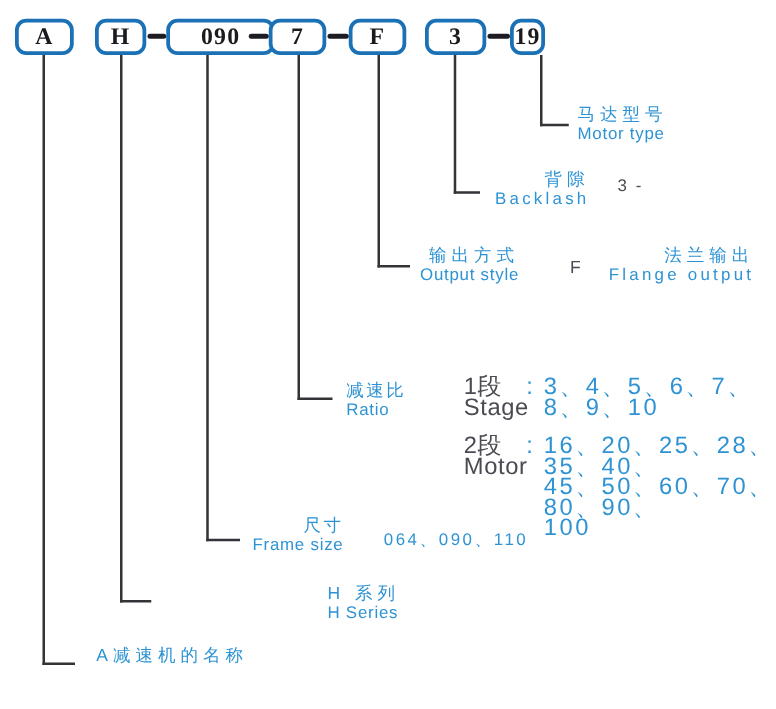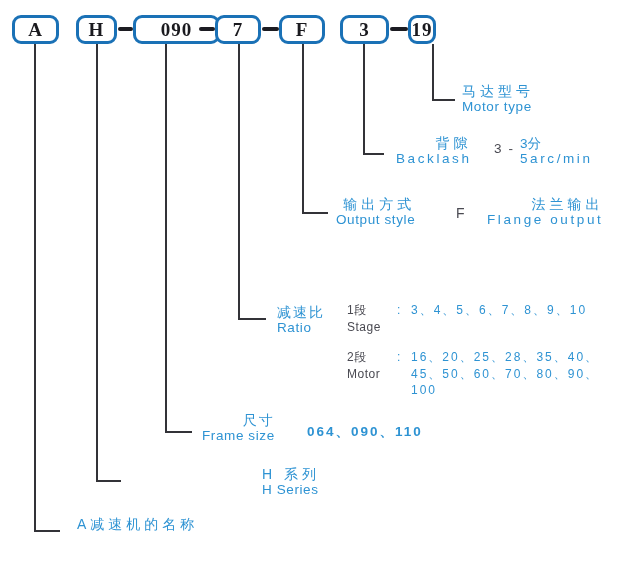--- a/index.html
+++ b/index.html
@@ -22,25 +22,25 @@
     color:var(--box-text);letter-spacing:1px;
   }
   .sep{position:absolute;top:27px;height:4px;background:#1c1c22;border-radius:2px;}
   .vline{position:absolute;width:2px;background:var(--line);}
   .hline{position:absolute;height:2px;background:var(--line);}
   .lbl{position:absolute;color:var(--blue);line-height:16px;}
   .lbl .zh{display:block;font-size:14px;letter-spacing:4px;white-space:nowrap;text-align:right;}
   .lbl .en{display:block;font-size:13.5px;letter-spacing:0.6px;white-space:nowrap;}
   .en.ls, .ls{letter-spacing:2.6px !important;}
   .dark{color:var(--dark);}
-  .blue{color:var(--blue);font-weight:bold;}
+  .blue{color:var(--blue);}
   .val{position:absolute;font-size:13.5px;line-height:16px;white-space:nowrap;}
   .stage-row{
     position:absolute;display:grid;grid-template-columns:50px 14px auto;
-    font-size:12px;line-height:16.5px;
+    font-size:19px;line-height:16.5px;margin-left:24px;
   }
   .stage-label{white-space:pre-line;color:var(--dark);letter-spacing:0.5px;}
   .stage-colon{color:var(--blue);}
   .stage-values{white-space:pre-line;color:var(--blue);letter-spacing:2px;}
   .backlash-value{position:absolute;display:flex;gap:7px;font-size:13.5px;line-height:15px;}
   .bl-top{padding-top:5px;}
   .bl-frac{display:flex;flex-direction:column;color:var(--blue);}
   .output-code{position:absolute;font-size:14px;color:var(--dark);letter-spacing:0.5px;}
 </style>
 </head>
@@ -87,24 +87,20 @@
     <span class="en">Motor type</span>
   </div>
 
   <div class="lbl" style="left:396px;top:135px">
     <span class="zh">背隙</span>
     <span class="en ls">Backlash</span>
   </div>
   <div class="backlash-value" style="left:494px;top:136px">
     <span class="dark bl-top">3</span>
     <span class="dark bl-top">-</span>
-    <span class="bl-frac">
-      <span>3分</span>
-      <span class="ls">5arc/min</span>
-    </span>
   </div>
 
   <div class="lbl" style="left:336px;top:196px">
     <span class="zh">输出方式</span>
     <span class="en">Output style</span>
   </div>
   <div class="output-code" style="left:456px;top:205px">F</div>
   <div class="lbl" style="left:487px;top:196px">
     <span class="zh">法兰输出</span>
     <span class="en ls">Flange output</span>

